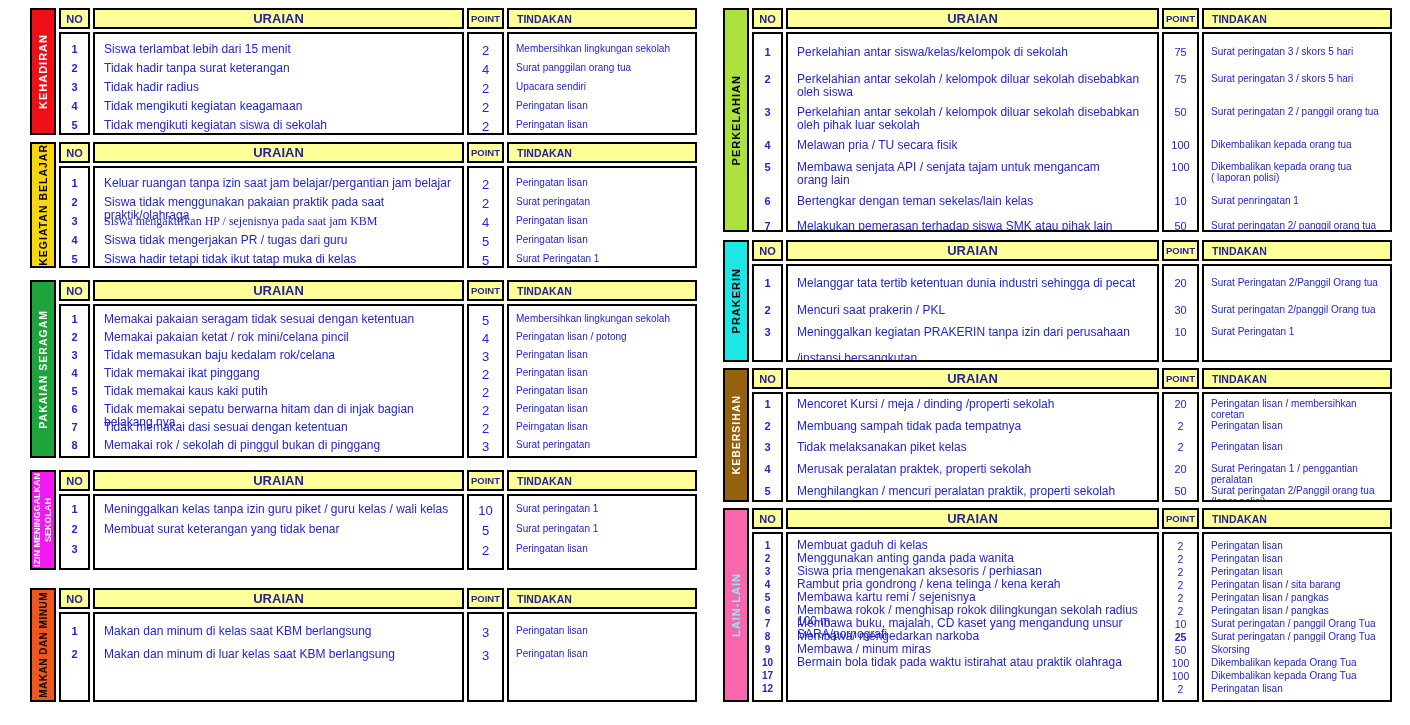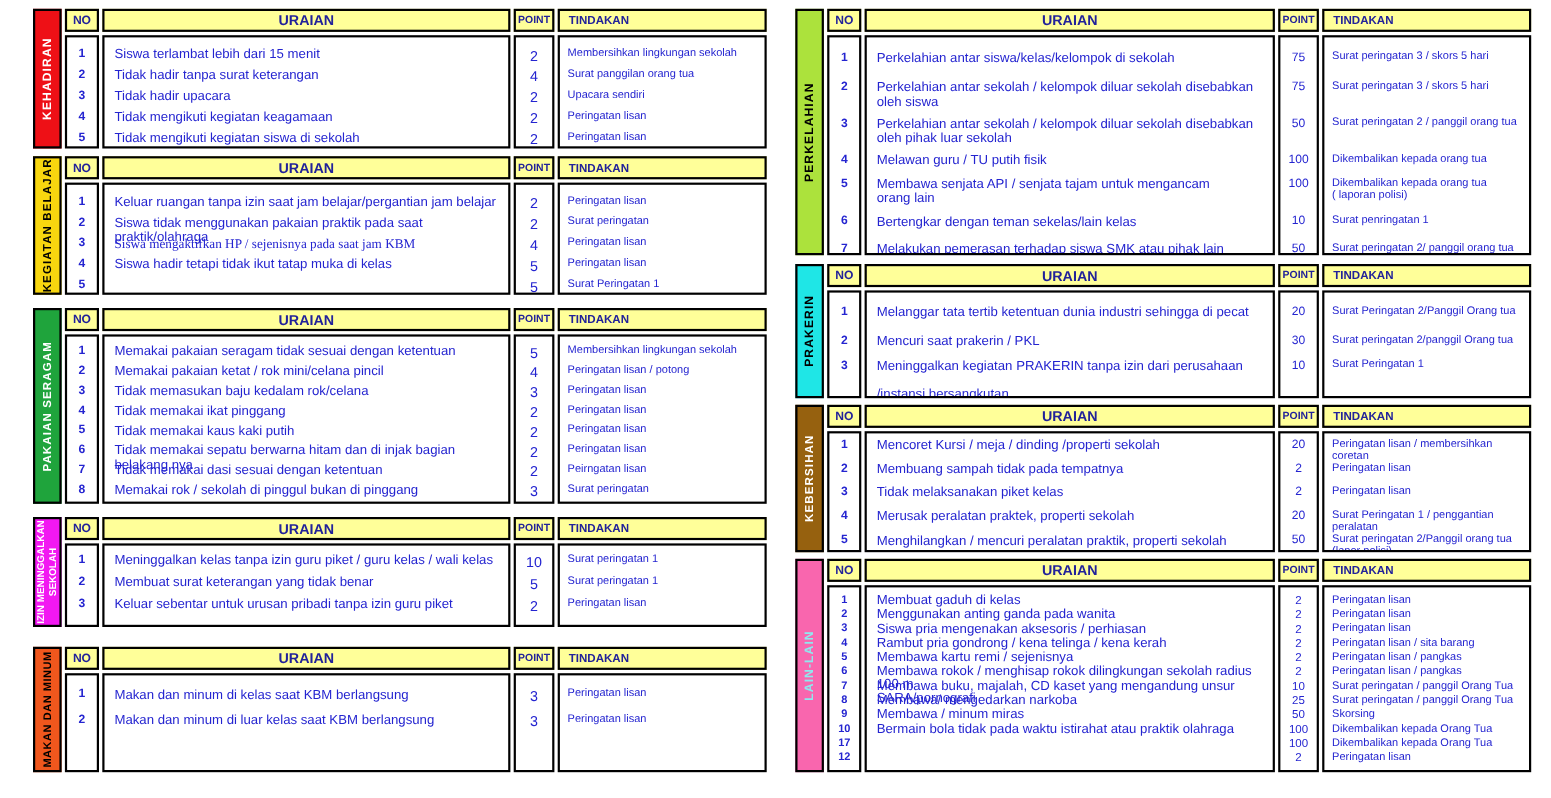--- a/index.html
+++ b/index.html
@@ -94,21 +94,21 @@
   <div class="bcell b-no">
       <div class="cellrow r-no" style="height: 19px;">1</div>
       <div class="cellrow r-no" style="height: 19px;">2</div>
       <div class="cellrow r-no" style="height: 19px;">3</div>
       <div class="cellrow r-no" style="height: 19px;">4</div>
       <div class="cellrow r-no" style="height: 19px;">5</div>
     </div>
   <div class="bcell b-uraian">
       <div class="cellrow r-uraian" style="height: 19px;">Siswa terlambat lebih dari 15 menit</div>
       <div class="cellrow r-uraian" style="height: 19px;">Tidak hadir tanpa surat keterangan</div>
-      <div class="cellrow r-uraian" style="height: 19px;">Tidak hadir upacara</div>
+      <div class="cellrow r-uraian" style="height: 19px;">Tidak hadir radius</div>
       <div class="cellrow r-uraian" style="height: 19px;">Tidak mengikuti kegiatan keagamaan</div>
       <div class="cellrow r-uraian" style="height: 19px;">Tidak mengikuti kegiatan siswa di sekolah</div>
     </div>
   <div class="bcell b-point">
       <div class="cellrow r-point" style="height: 19px;">2</div>
       <div class="cellrow r-point" style="height: 19px;">4</div>
       <div class="cellrow r-point" style="height: 19px;">2</div>
       <div class="cellrow r-point" style="height: 19px;">2</div>
       <div class="cellrow r-point" style="height: 19px;">2</div>
     </div>
@@ -133,20 +133,21 @@
       <div class="cellrow r-no" style="height: 19px;">1</div>
       <div class="cellrow r-no" style="height: 19px;">2</div>
       <div class="cellrow r-no" style="height: 19px;">3</div>
       <div class="cellrow r-no" style="height: 19px;">4</div>
       <div class="cellrow r-no" style="height: 19px;">5</div>
     </div>
   <div class="bcell b-uraian">
       <div class="cellrow r-uraian" style="height: 19px;">Keluar ruangan tanpa izin saat jam belajar/pergantian jam belajar</div>
       <div class="cellrow r-uraian" style="height: 19px;">Siswa tidak menggunakan pakaian praktik pada saat praktik/olahraga</div>
       <div class="cellrow r-uraian" style="height: 19px; font-family: Liberation Serif, serif;">Siswa mengaktifkan HP / sejenisnya pada saat jam KBM</div>
+      <div class="cellrow r-uraian" style="height: 19px;">Siswa tidak mengerjakan PR / tugas dari guru</div>
       <div class="cellrow r-uraian" style="height: 19px;">Siswa hadir tetapi tidak ikut tatap muka di kelas</div>
     </div>
   <div class="bcell b-point">
       <div class="cellrow r-point" style="height: 19px;">2</div>
       <div class="cellrow r-point" style="height: 19px;">2</div>
       <div class="cellrow r-point" style="height: 19px;">4</div>
       <div class="cellrow r-point" style="height: 19px;">5</div>
       <div class="cellrow r-point" style="height: 19px;">5</div>
     </div>
   <div class="bcell b-tindakan">
@@ -218,21 +219,20 @@
   <div class="hcell hc-point">POINT</div>
   <div class="hcell hc-tindakan">TINDAKAN</div>
   <div class="bcell b-no">
       <div class="cellrow r-no" style="height: 20px;">1</div>
       <div class="cellrow r-no" style="height: 20px;">2</div>
       <div class="cellrow r-no" style="height: 20px;">3</div>
     </div>
   <div class="bcell b-uraian">
       <div class="cellrow r-uraian" style="height: 20px;">Meninggalkan kelas tanpa izin guru piket / guru kelas / wali kelas</div>
       <div class="cellrow r-uraian" style="height: 20px;">Membuat surat keterangan yang tidak benar</div>
-      <div class="cellrow r-uraian" style="height: 20px;">Keluar sebentar untuk urusan pribadi tanpa izin guru piket</div>
     </div>
   <div class="bcell b-point">
       <div class="cellrow r-point" style="height: 20px;">10</div>
       <div class="cellrow r-point" style="height: 20px;">5</div>
       <div class="cellrow r-point" style="height: 20px;">2</div>
     </div>
   <div class="bcell b-tindakan">
       <div class="cellrow r-tindakan" style="height: 20px;">Surat peringatan 1</div>
       <div class="cellrow r-tindakan" style="height: 20px;">Surat peringatan 1</div>
       <div class="cellrow r-tindakan" style="height: 20px;">Peringatan lisan</div>
@@ -281,21 +281,21 @@
       <div class="cellrow r-no" style="height: 34px;">5</div>
       <div class="cellrow r-no" style="height: 25px;">6</div>
       <div class="cellrow r-no" style="height: 22px;">7</div>
     </div>
   <div class="bcell b-uraian">
       <div class="cellrow r-uraian" style="height: 27px;">Perkelahian antar siswa/kelas/kelompok di sekolah</div>
       <div class="cellrow r-uraian" style="height: 33px;">Perkelahian antar sekolah / kelompok diluar sekolah disebabkan
 oleh siswa</div>
       <div class="cellrow r-uraian" style="height: 33px;">Perkelahian antar sekolah / kelompok diluar sekolah disebabkan
 oleh pihak luar sekolah</div>
-      <div class="cellrow r-uraian" style="height: 22px;">Melawan guru / TU putih fisik</div>
+      <div class="cellrow r-uraian" style="height: 22px;">Melawan pria / TU secara fisik</div>
       <div class="cellrow r-uraian" style="height: 34px;">Membawa senjata API / senjata tajam untuk mengancam
 orang lain</div>
       <div class="cellrow r-uraian" style="height: 25px;">Bertengkar dengan teman sekelas/lain kelas</div>
       <div class="cellrow r-uraian" style="height: 22px;">Melakukan pemerasan terhadap siswa SMK atau pihak lain</div>
     </div>
   <div class="bcell b-point">
       <div class="cellrow r-point" style="height: 27px;">75</div>
       <div class="cellrow r-point" style="height: 33px;">75</div>
       <div class="cellrow r-point" style="height: 33px;">50</div>
       <div class="cellrow r-point" style="height: 22px;">100</div>
@@ -423,21 +423,21 @@
       <div class="cellrow r-uraian" style="height: 13px;">Bermain bola tidak pada waktu istirahat atau praktik olahraga</div>
     </div>
   <div class="bcell b-point">
       <div class="cellrow r-point" style="height: 13px;">2</div>
       <div class="cellrow r-point" style="height: 13px;">2</div>
       <div class="cellrow r-point" style="height: 13px;">2</div>
       <div class="cellrow r-point" style="height: 13px;">2</div>
       <div class="cellrow r-point" style="height: 13px;">2</div>
       <div class="cellrow r-point" style="height: 13px;">2</div>
       <div class="cellrow r-point" style="height: 13px;">10</div>
-      <div class="cellrow r-point" style="height: 13px;">25</div>
+      <div class="cellrow r-point" style="height: 13px; font-weight: bold;">25</div>
       <div class="cellrow r-point" style="height: 13px;">50</div>
       <div class="cellrow r-point" style="height: 13px;">100</div>
       <div class="cellrow r-point" style="height: 13px;">100</div>
       <div class="cellrow r-point" style="height: 13px;">2</div>
     </div>
   <div class="bcell b-tindakan">
       <div class="cellrow r-tindakan" style="height: 13px;">Peringatan lisan</div>
       <div class="cellrow r-tindakan" style="height: 13px;">Peringatan lisan</div>
       <div class="cellrow r-tindakan" style="height: 13px;">Peringatan lisan</div>
       <div class="cellrow r-tindakan" style="height: 13px;">Peringatan lisan / sita barang</div>

